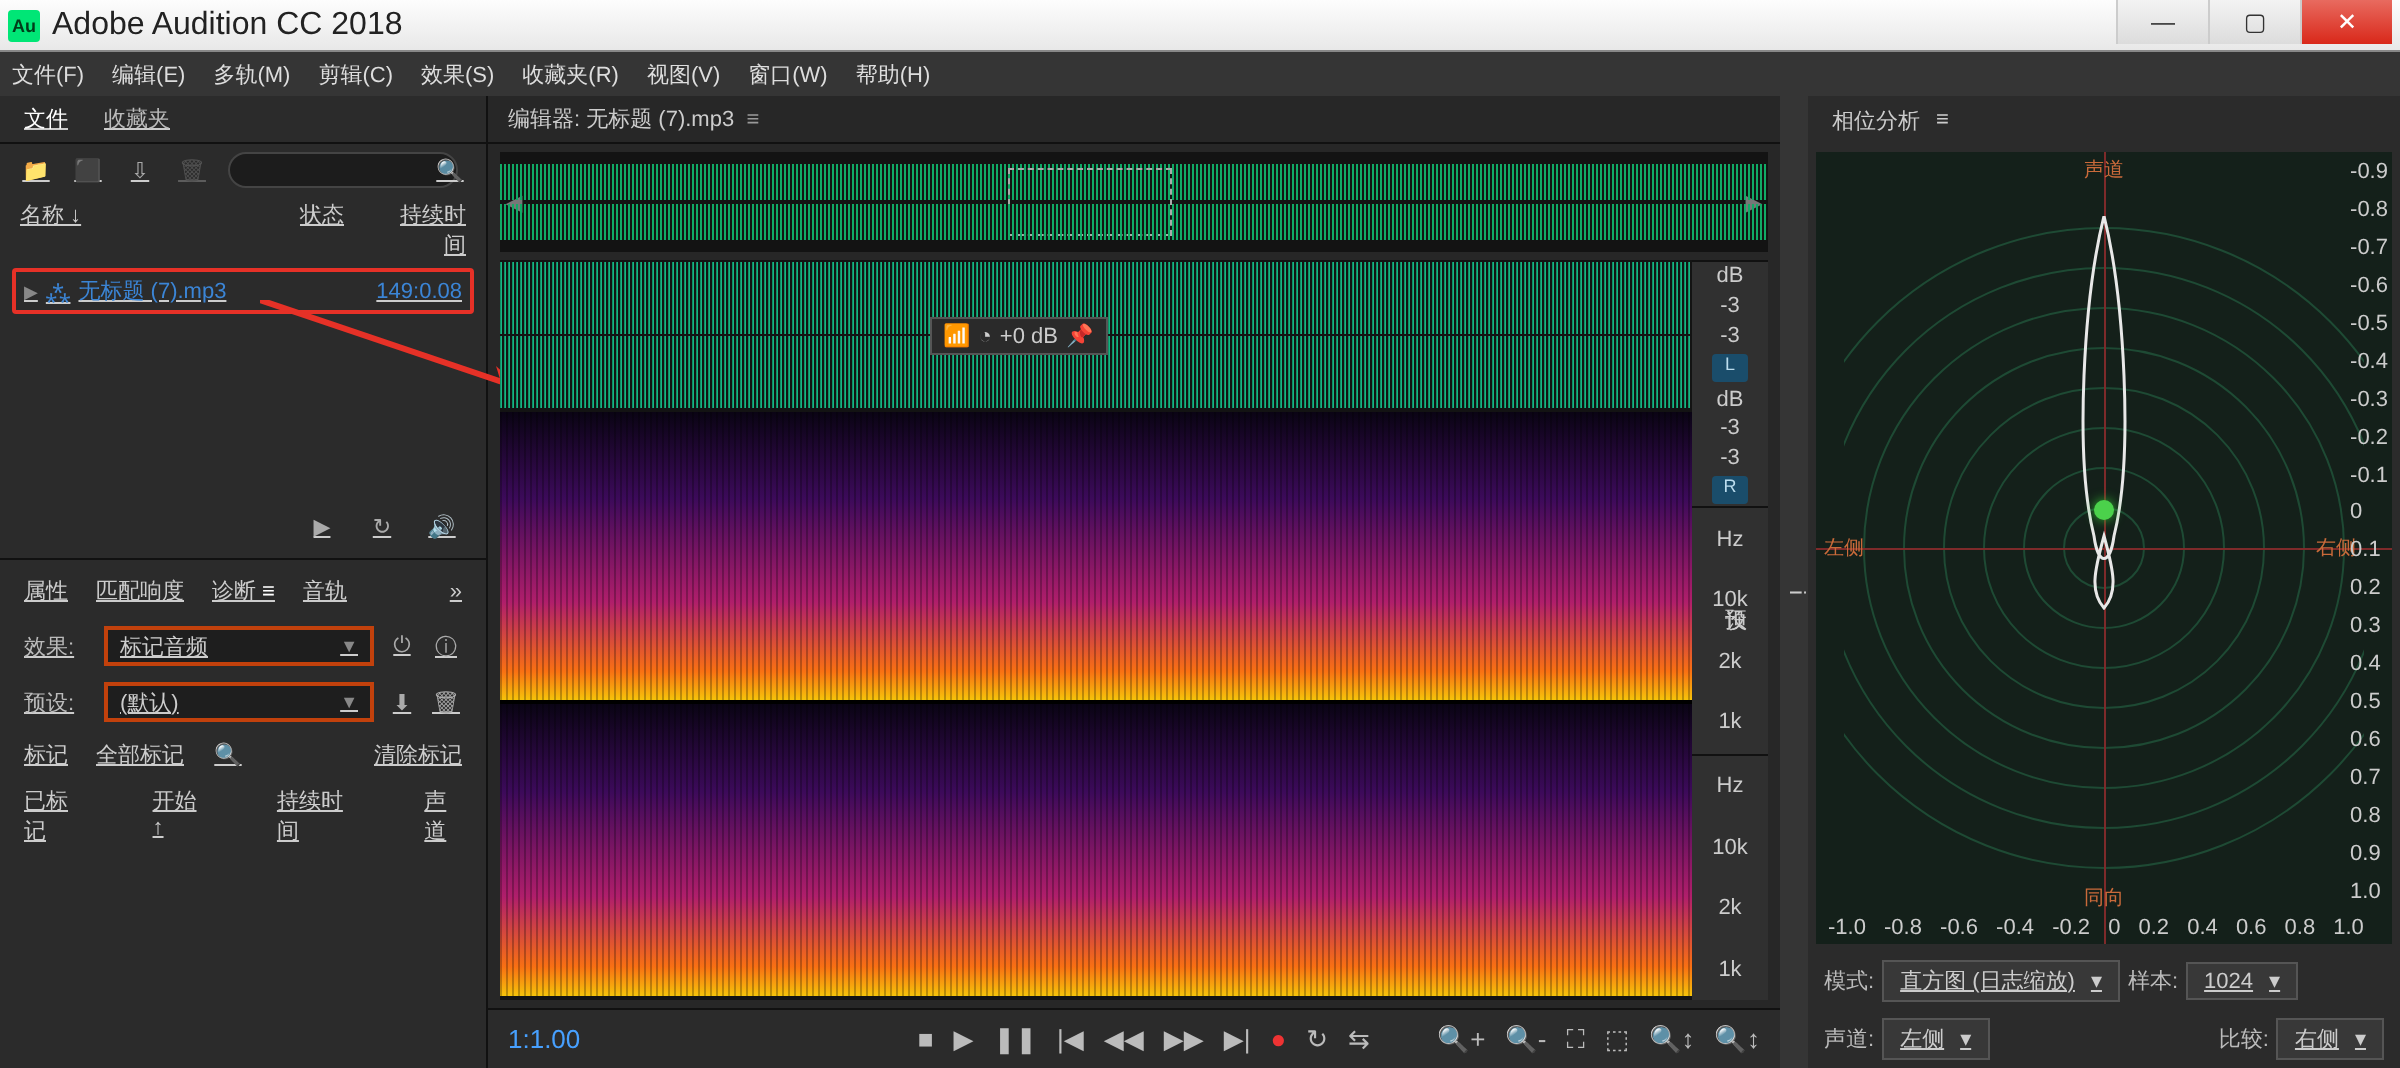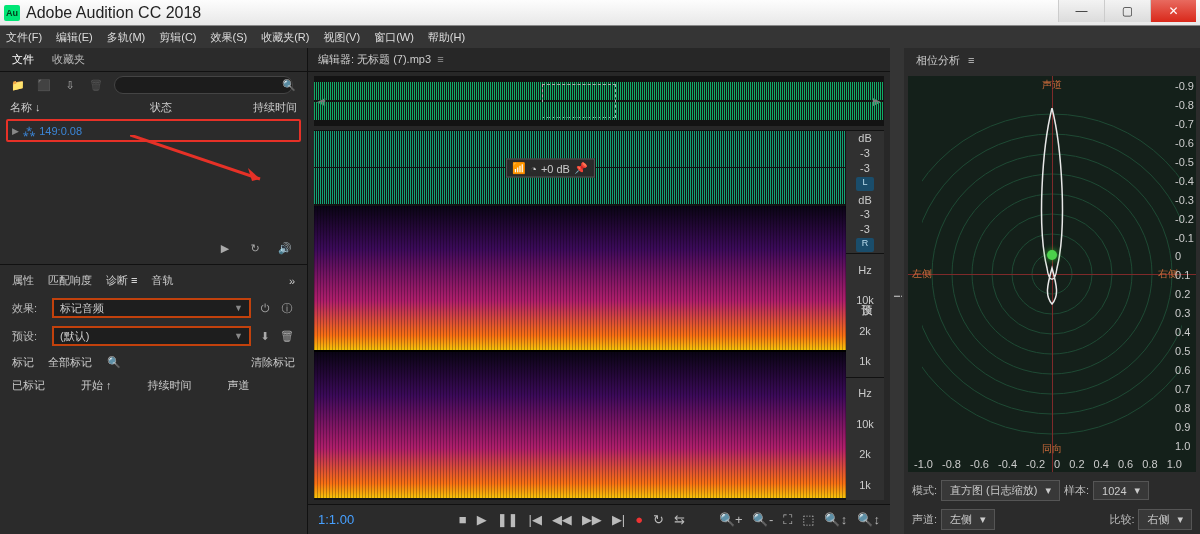--- a/index.html
+++ b/index.html
@@ -6,21 +6,21 @@
 body { background: #272727; width: 1200px; height: 534px; overflow: hidden; }
 .titlebar { height: 26px; background: linear-gradient(#fdfdfd, #e8e8e8); display: flex; align-items: center; padding: 0 4px; border-bottom: 1px solid #888; }
 .titlebar .logo { width: 16px; height: 16px; background: #00e676; border-radius: 2px; margin-right: 6px; display: flex; align-items: center; justify-content: center; font-size: 9px; color: #003c1a; font-weight: bold; }
 .titlebar .title { color: #222; font-size: 16px; flex: 1; }
 .winbtns { display: flex; height: 100%; }
 .winbtn { width: 46px; height: 22px; display: flex; align-items: center; justify-content: center; font-size: 12px; color: #333; border-left: 1px solid #ccc; background: linear-gradient(#f3f3f3,#dcdcdc); }
 .winbtn.close { background: linear-gradient(#e86a5f,#d9281a); color: #fff; }
 .menubar { height: 22px; background: #353535; display: flex; align-items: center; padding: 0 6px; gap: 14px; }
 .menubar span { color: #ddd; font-size: 11px; }
 .workspace { display: flex; height: calc(100% - 48px); }
-.left { width: 308px; display: flex; flex-direction: column; background: #2b2b2b; border-right: 1px solid #111; }
+.left { width: 244px; display: flex; flex-direction: column; background: #2b2b2b; border-right: 1px solid #111; text-decoration: underline; }
 .panel-tabs { height: 24px; display: flex; align-items: center; gap: 18px; padding: 0 12px; border-bottom: 1px solid #111; }
 .panel-tabs .tab { color: #bbb; }
 .panel-tabs .tab.active { color: #fff; }
 .toolrow { display: flex; align-items: center; gap: 10px; padding: 4px 10px; }
 .icon { width: 16px; height: 16px; display: inline-flex; align-items: center; justify-content: center; color: #aaa; }
 .search { flex: 1; height: 18px; background: #1c1c1c; border: 1px solid #444; border-radius: 9px; }
 .cols { display: flex; padding: 2px 10px; font-size: 10px; color: #999; }
 .cols .c1 { width: 140px; } .cols .c2 { width: 50px; } .cols .c3 { flex: 1; text-align: right; }
 .filelist { padding: 2px 6px; }
 .filerow { display: flex; align-items: center; border: 2px solid #e63127; border-radius: 2px; padding: 2px 4px; background: #2b2b2b; }
@@ -78,21 +78,21 @@
 .plot .rings { position: absolute; inset: 0; display: flex; align-items: center; justify-content: center; }
 .plot .vline { position: absolute; left: 50%; top: 0; bottom: 0; width: 1px; background: #7e2a2a; }
 .plot .hline { position: absolute; top: 50%; left: 0; right: 0; height: 1px; background: #7e2a2a; }
 .plot .lbl { position: absolute; color: #c96a3a; font-size: 10px; }
 .plot .shape { position: absolute; left: 50%; top: 8%; transform: translateX(-50%); }
 .plot .ball { position: absolute; left: 50%; top: 44%; width: 10px; height: 10px; background: #4bd14b; border-radius: 50%; transform: translateX(-50%); box-shadow: 0 0 6px #3b3; }
 .plot .yscale { position: absolute; right: 2px; top: 4px; bottom: 20px; display: flex; flex-direction: column; justify-content: space-between; font-size: 9px; color: #888; }
 .plot .xscale { position: absolute; left: 6px; right: 14px; bottom: 2px; display: flex; justify-content: space-between; font-size: 9px; color: #888; }
 .phaseform { padding: 4px 8px; display: flex; align-items: center; gap: 4px; }
 .phaseform label { color: #bbb; }
-.phaseform .psel { background: #383838; border: 1px solid #555; padding: 2px 8px; display: flex; align-items: center; gap: 8px; }
+.phaseform .psel { background: #383838; border: 1px solid #555; padding: 2px 8px; display: flex; align-items: center; gap: 8px; text-decoration: underline; }
 </style>
 </head>
 <body>
 
 <div class="titlebar">
   <div class="logo">Au</div>
   <div class="title">Adobe Audition CC 2018</div>
   <div class="winbtns">
     <div class="winbtn">—</div>
     <div class="winbtn">▢</div>
@@ -129,20 +129,21 @@
     </div>
     <div class="cols">
       <span class="c1">名称 ↓</span>
       <span class="c2">状态</span>
       <span class="c3">持续时间</span>
     </div>
     <div class="filelist" style="position:relative">
       <div class="filerow">
         <span class="play">▶</span>
         <span class="wave">⁂</span>
+        <span class="fname">无标题 (7).mp3</span>
         <span class="dur">149:0.08</span>
       </div>
       <svg class="arrow" style="left:130px;top:18px" width="140" height="50">
           <line x1="0" y1="0" x2="130" y2="44" stroke="#e63127" stroke-width="3"></line>
           <polygon points="130,44 118,33 122,46" fill="#e63127"></polygon>
         </svg>
     </div>
     <div style="flex:0 0 90px"></div>
     <div class="miniplay">
       <span class="icon">▶</span>

